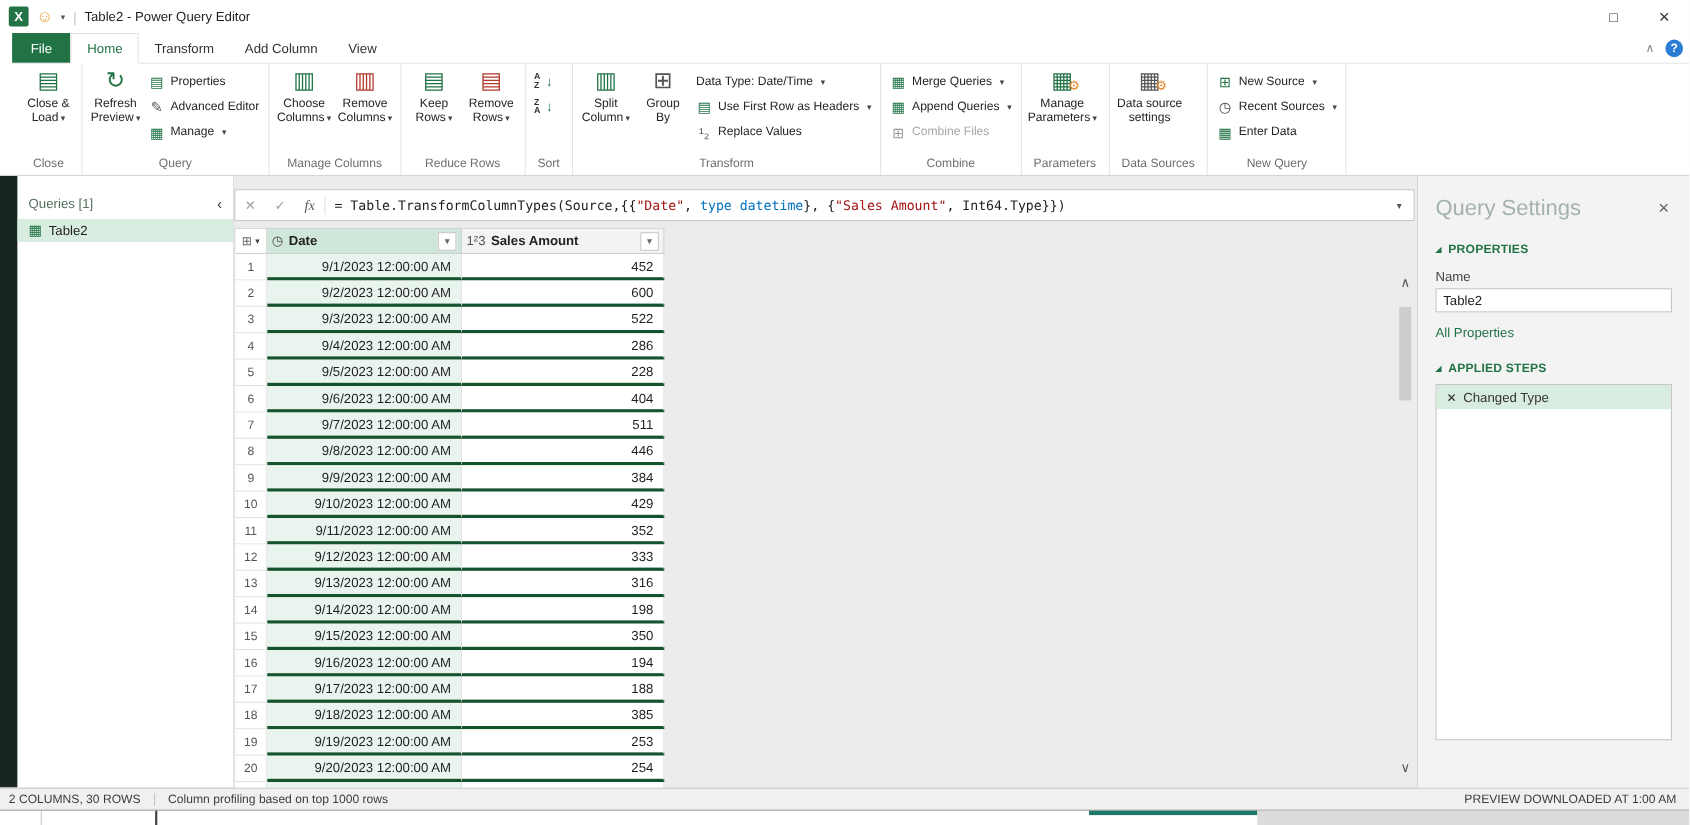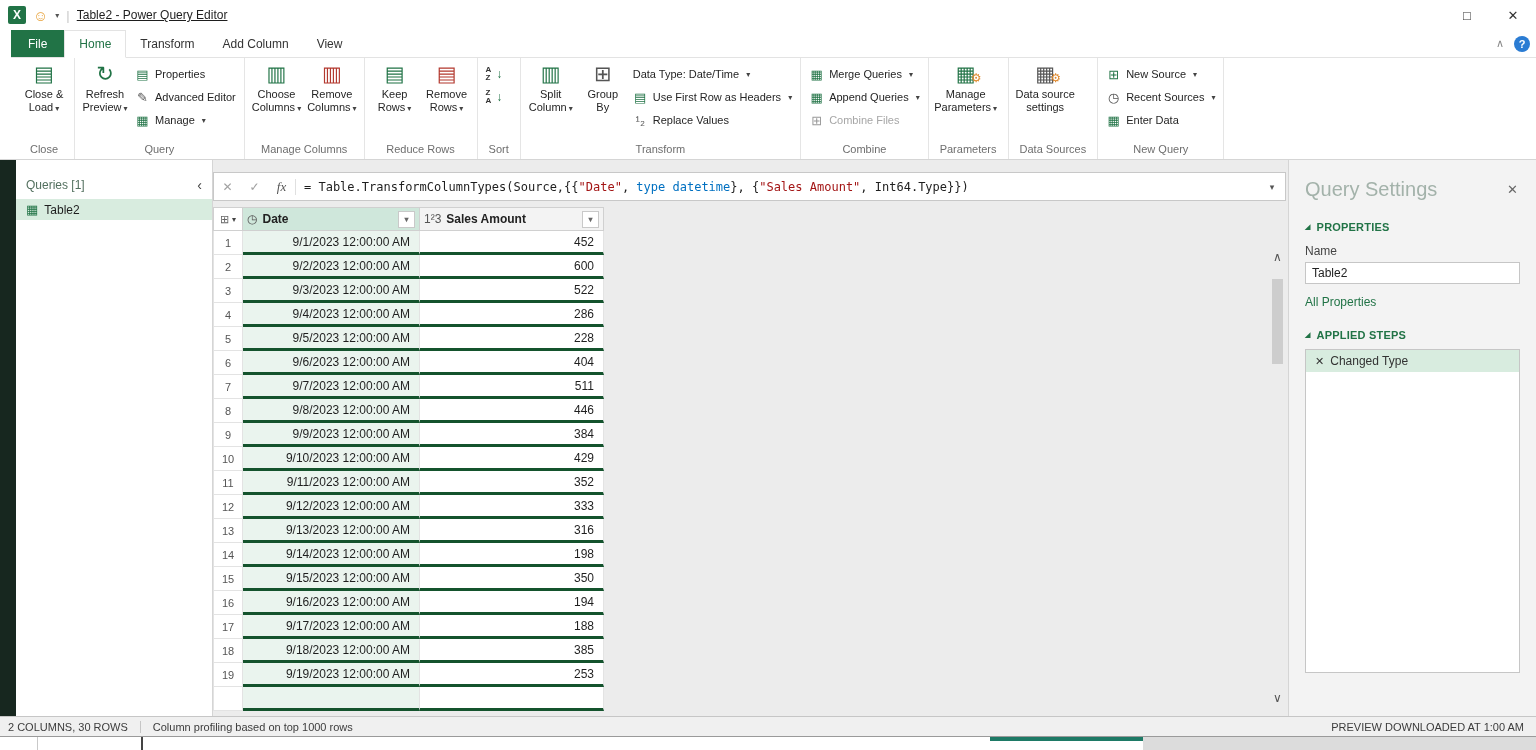--- a/index.html
+++ b/index.html
@@ -6,21 +6,21 @@
   .app{width:1536px;height:750px;display:flex;flex-direction:column;overflow:hidden;
        font-family:"Liberation Sans",sans-serif;font-size:12px;color:#252525;background:#fff;position:relative;}
 
   
   .titlebar{height:30px;display:flex;align-items:center;gap:7px;padding-left:8px;background:#fff;flex:0 0 auto;}
   .excel-logo{width:18px;height:18px;background:#217346;color:#fff;font-weight:bold;font-size:12px;
               display:flex;align-items:center;justify-content:center;border-radius:2px;}
   .smiley{color:#e8a33d;font-size:15px;line-height:1;}
   .qat-caret{font-size:8px;color:#555;}
   .title-sep{color:#c8c8c8;font-size:13px;}
-  .window-title{font-size:12px;color:#1e1e1e;text-decoration:underline;}
+  .window-title{font-size:12px;color:#1e1e1e;}
   .win-controls{margin-left:auto;display:flex;height:30px;}
   .win-btn{width:46px;height:30px;display:flex;align-items:center;justify-content:center;font-size:13px;color:#333;}
 
   
   .tabrow{height:27px;display:flex;align-items:stretch;background:#fff;border-bottom:1px solid #e3e3e3;flex:0 0 auto;margin-left:11px;}
   .file-tab{background:#217346;color:#fff;padding:0 17px;display:flex;align-items:center;font-size:12px;}
   .tab{padding:0 14px;display:flex;align-items:center;color:#333;}
   .tab.active{color:#217346;border:1px solid #e3e3e3;border-bottom:1px solid #fff;background:#fff;margin-bottom:-1px;}
   .tabrow-right{margin-left:auto;display:flex;align-items:center;gap:10px;padding-right:6px;}
   .ribbon-collapse{color:#888;font-size:11px;}
@@ -474,20 +474,25 @@
               <div class="rownum">18</div>
               <div class="cell date">9/18/2023 12:00:00 AM</div>
               <div class="cell sales">385</div>
             </div>
             <div class="grid-row">
               <div class="rownum">19</div>
               <div class="cell date">9/19/2023 12:00:00 AM</div>
               <div class="cell sales">253</div>
             </div>
             <div class="grid-row">
+              <div class="rownum">20</div>
+              <div class="cell date">9/20/2023 12:00:00 AM</div>
+              <div class="cell sales">254</div>
+            </div>
+            <div class="grid-row">
               <div class="rownum"></div>
               <div class="cell date"></div>
               <div class="cell sales"></div>
             </div>
           </div>
 
         <div class="vscroll">
           <span class="scroll-arrow">∧</span>
           <div class="scroll-thumb"></div>
           <span class="scroll-arrow">∨</span>

